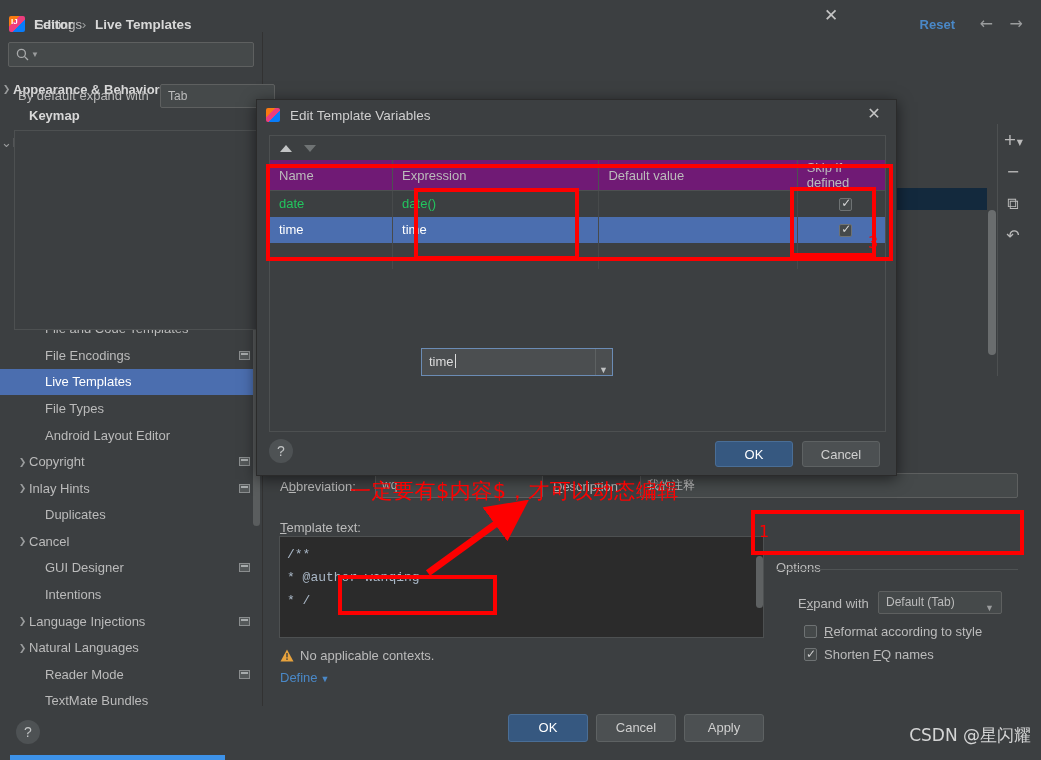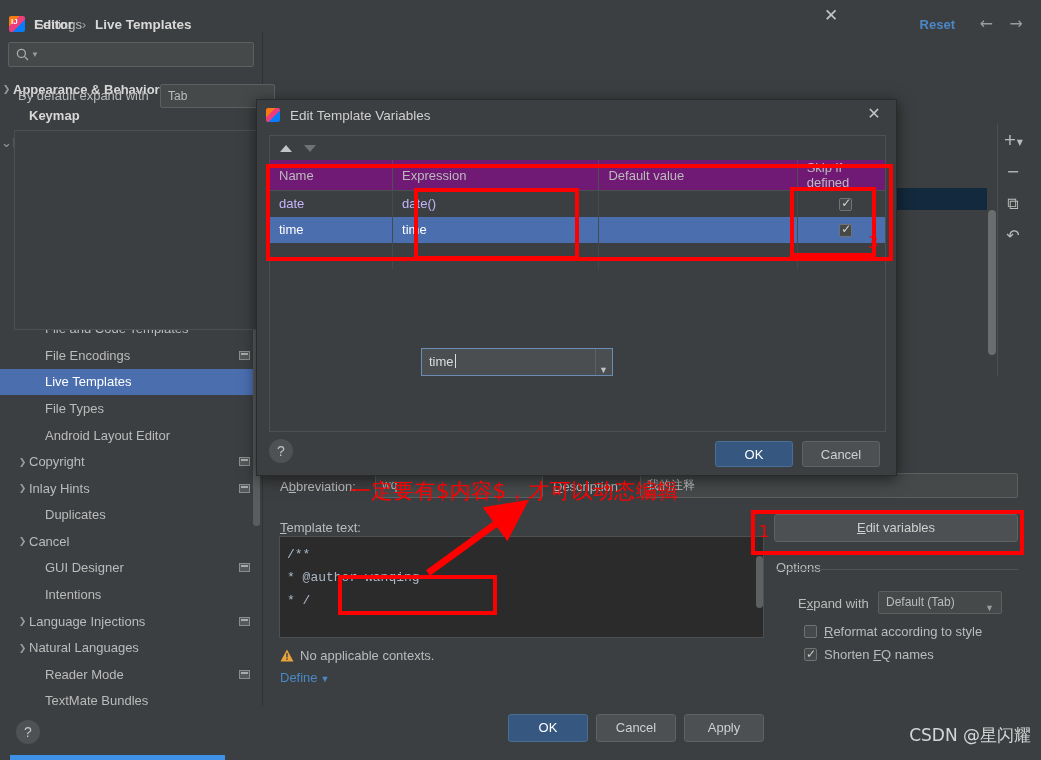--- a/index.html
+++ b/index.html
@@ -156,21 +156,21 @@
 
   .dlg-body { position: absolute; left: 12px; top: 35px; width: 617px; height: 297px;
               background: #3c3f41; border: 1px solid #4d5051; }
   .sorter { height: 24px; display: flex; align-items: center; padding-left: 10px; gap: 12px; }
   .sorter .tri-up   { width:0;height:0;border-left:6px solid transparent;border-right:6px solid transparent;border-bottom:7px solid #c2c4c5;}
   .sorter .tri-down { width:0;height:0;border-left:6px solid transparent;border-right:6px solid transparent;border-top:7px solid #6f7374;}
 
   table.vars { position: absolute; left: 0; top: 24px; width: 100%; border-collapse: collapse; }
   table.vars th { background: #701a75; color: #bbbbbb; font-size: 13px; font-weight: normal; text-align: left;
     height: 26px; padding-left: 9px; border-right: 1px solid #4d5051; border-bottom: 1px solid #4d5051; }
-  table.vars td { height: 26px; font-size: 13px; color: #c4b5fd; padding-left: 9px;
+  table.vars td { height: 26px; font-size: 13px; color: #22c55e; padding-left: 9px;
     border-right: 1px solid #474a4b; }
   table.vars tr.row-sel td { background: #4b6eaf; color: #ffffff; }
   .c-name { width: 123px; } .c-expr { width: 207px; } .c-def { width: 199px; } .c-skip { width: 88px; }
   td.skipcell { text-align: center; padding-left: 0; }
   .tcheck { display:inline-block; width: 13px; height: 13px; border: 1px solid #6e7273; background: #45494a;
     border-radius: 2px; position: relative; vertical-align: middle; }
   .tcheck::after { content: "\2713"; position: absolute; left: 1px; top: -3px; font-size: 12px; color: #d8d8d8;
     font-family:"DejaVu Sans",sans-serif; }
 
   .expr-editor { position: absolute; left: 151px; top: 212px; width: 192px; height: 28px;
@@ -379,23 +379,20 @@
           <rect x="6.3" y="4" width="1.4" height="4.4" fill="#3c3f41"></rect>
           <rect x="6.3" y="9.4" width="1.4" height="1.5" fill="#3c3f41"></rect>
         </svg>
     </span>
     <span>No applicable contexts.</span>
   </div>
   <div class="define-link">
     <span>Define</span><span class="cv">▼</span>
   </div>
 
-  <div class="editvars-btn">
-    <u>E</u>dit variables
-  </div>
 
   <div class="options-title">Options</div>
   <div class="options-rule"></div>
   <div class="expw-label">E<u>x</u>pand with</div>
   <div class="expw-combo">
     <span>Default (Tab)</span>
     <span class="cb-arrow">▼</span>
   </div>
   <div class="opt-check" style="left:804px; top:624px;">
     <span class="cbox"></span>

